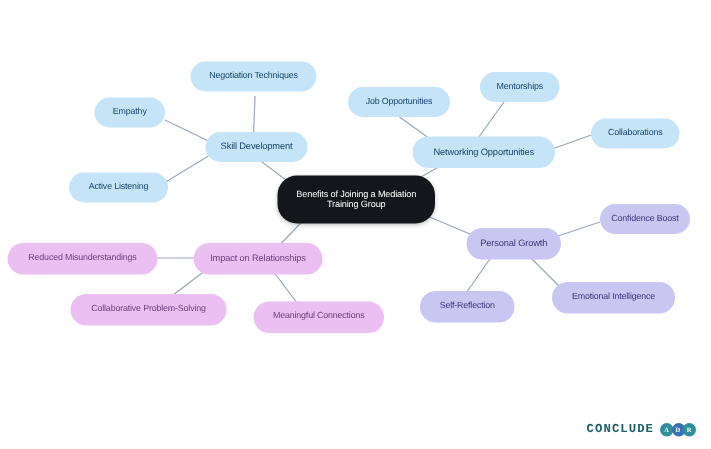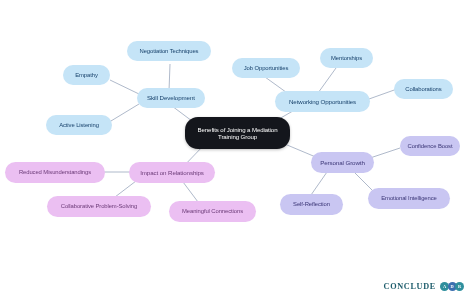--- a/index.html
+++ b/index.html
@@ -64,21 +64,21 @@
   #watermark {
     position: absolute;
     right: 10px;
     bottom: 8px;
     display: flex;
     align-items: center;
     gap: 4px;
     z-index: 5;
   }
   #wm-text {
-    font-family: Liberation Serif, serif;
+    font-family: Liberation Mono, monospace;
     font-size: 8.2px;
     letter-spacing: 0.7px;
     color: #1d5c6b;
     font-weight: bold;
     text-align: right;
   }
   .wm-dots {
     display: flex;
     align-items: center;
   }

